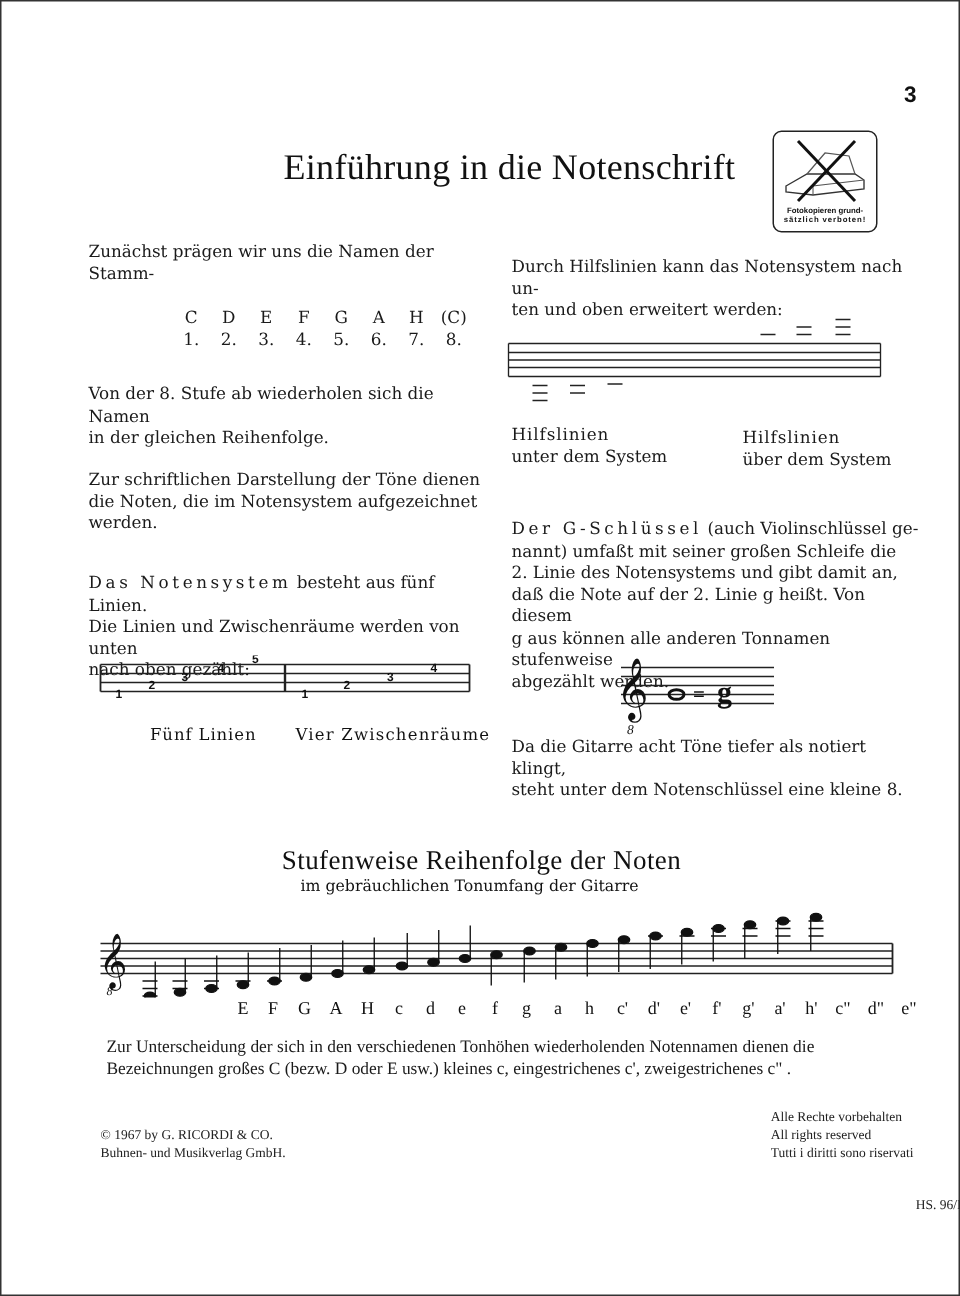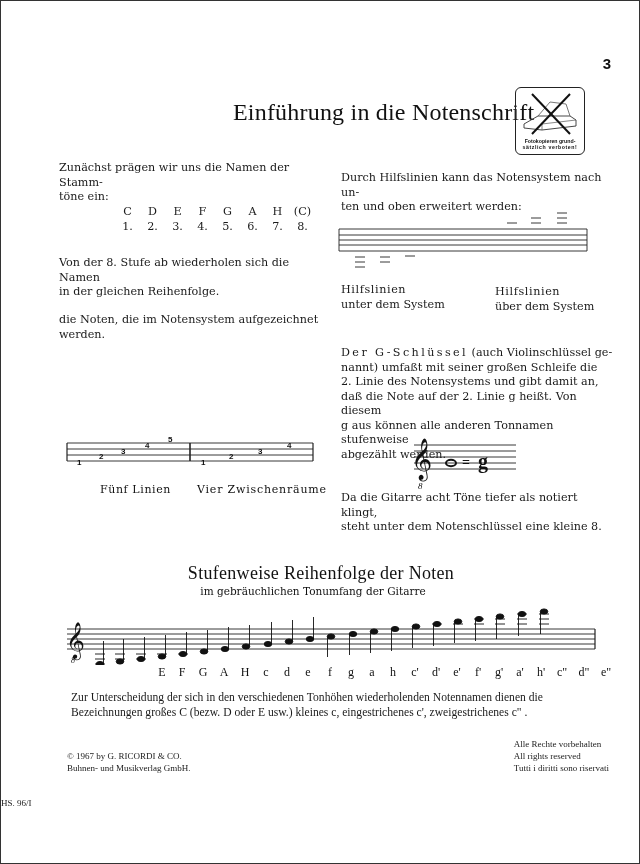--- a/index.html
+++ b/index.html
@@ -2,21 +2,21 @@
 <html><head>
 <meta charset="utf-8">
 <style>
   html, body { margin: 0; padding: 0; background: #ffffff; }
   body { width: 640px; height: 864px; position: relative; overflow: hidden; }
   .page { position: absolute; left: 0; top: 0; width: 638px; height: 862px; border: 1px solid #333; background: #fff; color: #111; }
   .serif { font-family: "Liberation Serif", "DejaVu Serif", serif; }
   .body-text { font-family: "DejaVu Serif", "Liberation Serif", serif; font-size: 11.2px; line-height: 14.5px; color: #1a1a1a; }
   .abs { position: absolute; }
   .page-num { right: 28px; top: 54px; font-family: "Liberation Sans", sans-serif; font-weight: bold; font-size: 15px; }
-  .title { left: 188px; top: 98px; font-size: 24px; letter-spacing: 0.2px; margin-left: 44px; }
+  .title { left: 188px; top: 98px; font-size: 24px; letter-spacing: 0.2px; }
   .notice { left: 514px; top: 86px; width: 68px; height: 66px; border: 1.5px solid #222; border-radius: 6px; }
   .notice-text { position: absolute; left: 3px; bottom: 4px; width: 62px; font-family: "Liberation Sans", sans-serif; font-size: 5.2px; line-height: 6px; font-weight: bold; text-align: center; }
   .spaced { letter-spacing: 2.4px; }
   .caption { font-family: "DejaVu Serif", serif; font-size: 11px; }
   .small { font-family: "Liberation Serif", serif; font-size: 9px; line-height: 12px; color: #222; }
   .names-row { display: flex; }
   .names-row span { width: 25px; text-align: center; display: inline-block; }
   .note-label { font-family: "Liberation Serif", serif; font-size: 12px; position: absolute; text-align: center; width: 20px; }
 </style>
 </head>
@@ -37,21 +37,20 @@
       <line x1="54" y1="4" x2="16" y2="44" stroke="#111" stroke-width="2"></line>
     </svg>
     <div class="notice-text">
       <div>Fotokopieren grund-</div>
       <div style="letter-spacing:0.6px;">sätzlich verboten!</div>
     </div>
   </div>
 
   <div class="abs body-text" style="left:58px;top:160px;width:262px;">
     <div>Zunächst prägen wir uns die Namen der Stamm-</div>
-    <div>töne ein:</div>
   </div>
 
   <div class="abs body-text" style="left:114px;top:204px;">
     <div class="names-row">
       <span>C</span>
       <span>D</span>
       <span>E</span>
       <span>F</span>
       <span>G</span>
       <span>A</span>
@@ -69,24 +68,30 @@
       <span>8.</span>
     </div>
   </div>
 
   <div class="abs body-text" style="left:58px;top:255px;width:262px;">
     <div>Von der 8. Stufe ab wiederholen sich die Namen</div>
     <div>in der gleichen Reihenfolge.</div>
   </div>
 
   <div class="abs body-text" style="left:58px;top:312px;width:262px;">
+    <div>Zur schriftlichen Darstellung der Töne dienen</div>
     <div>die Noten, die im Notensystem aufgezeichnet</div>
     <div>werden.</div>
   </div>
 
+  <div class="abs body-text" style="left:58px;top:381px;width:266px;">
+    <div><span class="spaced">Das Notensystem</span><span> besteht aus fünf Linien.</span></div>
+    <div>Die Linien und Zwischenräume werden von unten</div>
+    <div>nach oben gezählt:</div>
+  </div>
 
   <svg class="abs" style="left:64px;top:436px;" width="250" height="30" viewBox="0 0 250 30">
     <g stroke="#222" stroke-width="0.9">
       <line x1="2" y1="6" x2="248" y2="6"></line>
       <line x1="2" y1="12" x2="248" y2="12"></line>
       <line x1="2" y1="18" x2="248" y2="18"></line>
       <line x1="2" y1="24" x2="248" y2="24"></line>
       <line x1="2" y1="6" x2="2" y2="24" stroke-width="1.2"></line>
       <line x1="125" y1="6" x2="125" y2="24" stroke-width="1.6"></line>
       <line x1="248" y1="6" x2="248" y2="24" stroke-width="1.2"></line>
@@ -295,15 +300,15 @@
 
   <div class="abs small" style="left:66px;top:749px;">
     <div>© 1967 by G. RICORDI &amp; CO.</div>
     <div>Buhnen- und Musikverlag GmbH.</div>
   </div>
   <div class="abs small" style="right:30px;top:737px;">
     <div>Alle Rechte vorbehalten</div>
     <div>All rights reserved</div>
     <div>Tutti i diritti sono riservati</div>
   </div>
-  <div class="abs small" style="left:0;width:640px;top:796px;text-align:left;">HS. 96/I</div>
+  <div class="abs small" style="left:0;width:640px;top:796px;text-align:right;">HS. 96/I</div>
 
 </div>
 
 </body></html>

